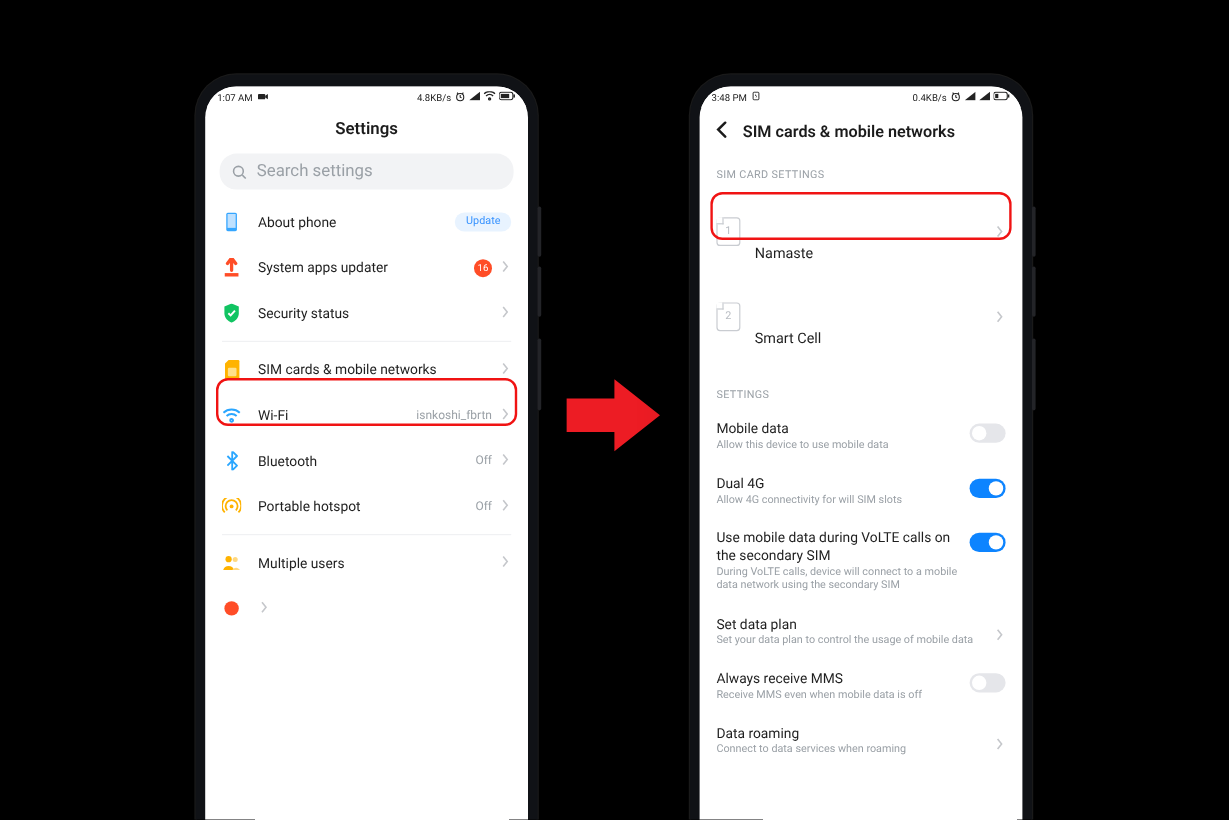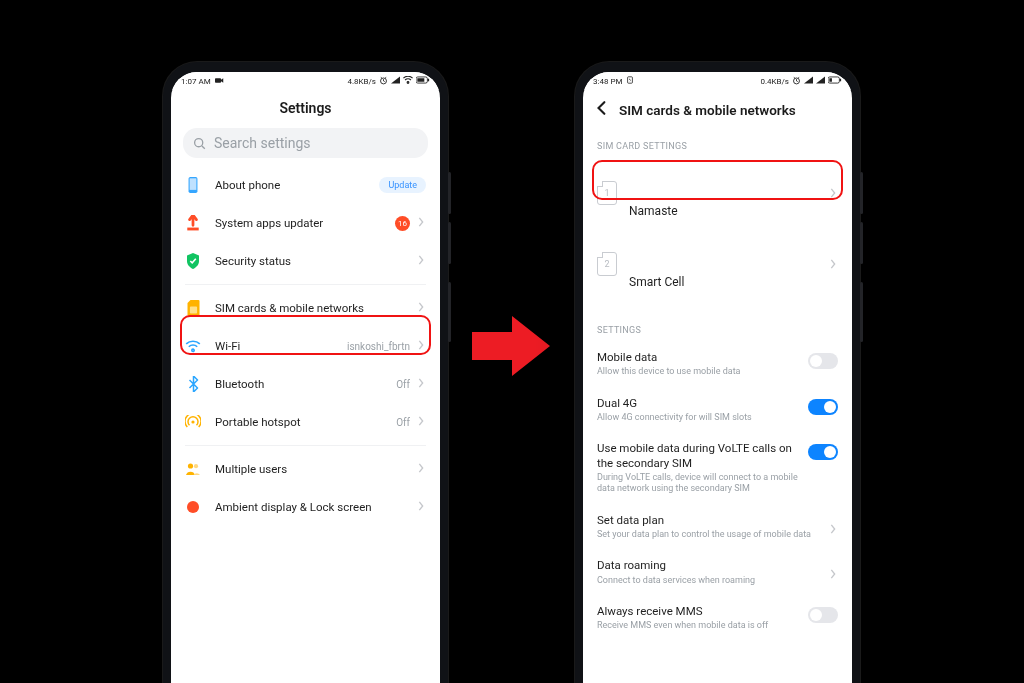--- a/index.html
+++ b/index.html
@@ -273,21 +273,20 @@
               <path d="M2 1 L6 6 L2 11" stroke="currentColor" stroke-width="1.6" fill="none"></path>
             </svg></span>
       </div>
 
       <div class="row" style="padding-bottom:0;">
         <span class="ico">
             <svg width="14" height="14" viewBox="0 0 14 14">
               <circle cx="7" cy="7" r="6" fill="#ff4d27"></circle>
             </svg>
           </span>
-        <span class="label" style="white-space:nowrap; overflow:hidden;">Ambient display &amp; Lock screen</span>
         <span class="chev"><svg class="chev-svg" viewBox="0 0 8 12">
               <path d="M2 1 L6 6 L2 11" stroke="currentColor" stroke-width="1.6" fill="none"></path>
             </svg></span>
       </div>
 
     </div>
 
     <div class="highlight-box" style="left:9px; top:243px; width:251px; height:40px;"></div>
   </div>
 </div>
@@ -396,33 +395,33 @@
         <div class="title">Set data plan</div>
         <div class="sub">Set your data plan to control the usage of mobile data</div>
       </div>
       <span class="chev" style="color:#c5c7cb; margin-top:6px;"><svg class="chev-svg" viewBox="0 0 8 12">
             <path d="M2 1 L6 6 L2 11" stroke="currentColor" stroke-width="1.6" fill="none"></path>
           </svg></span>
     </div>
 
     <div class="setting-row">
       <div class="txt">
+        <div class="title">Always receive MMS</div>
+        <div class="sub">Receive MMS even when mobile data is off</div>
+      </div>
+      <div class="toggle off">
+          <div class="knob"></div>
+        </div>
+    </div>
+
+    <div class="setting-row">
+      <div class="txt">
         <div class="title">Data roaming</div>
         <div class="sub">Connect to data services when roaming</div>
       </div>
       <span class="chev" style="color:#c5c7cb; margin-top:6px;"><svg class="chev-svg" viewBox="0 0 8 12">
             <path d="M2 1 L6 6 L2 11" stroke="currentColor" stroke-width="1.6" fill="none"></path>
           </svg></span>
     </div>
 
-    <div class="setting-row">
-      <div class="txt">
-        <div class="title">Always receive MMS</div>
-        <div class="sub">Receive MMS even when mobile data is off</div>
-      </div>
-      <div class="toggle off">
-          <div class="knob"></div>
-        </div>
-    </div>
-
     <div class="highlight-box" style="left:9px; top:88px; width:251px; height:40px;"></div>
   </div>
 </div>
 
 </body></html>

